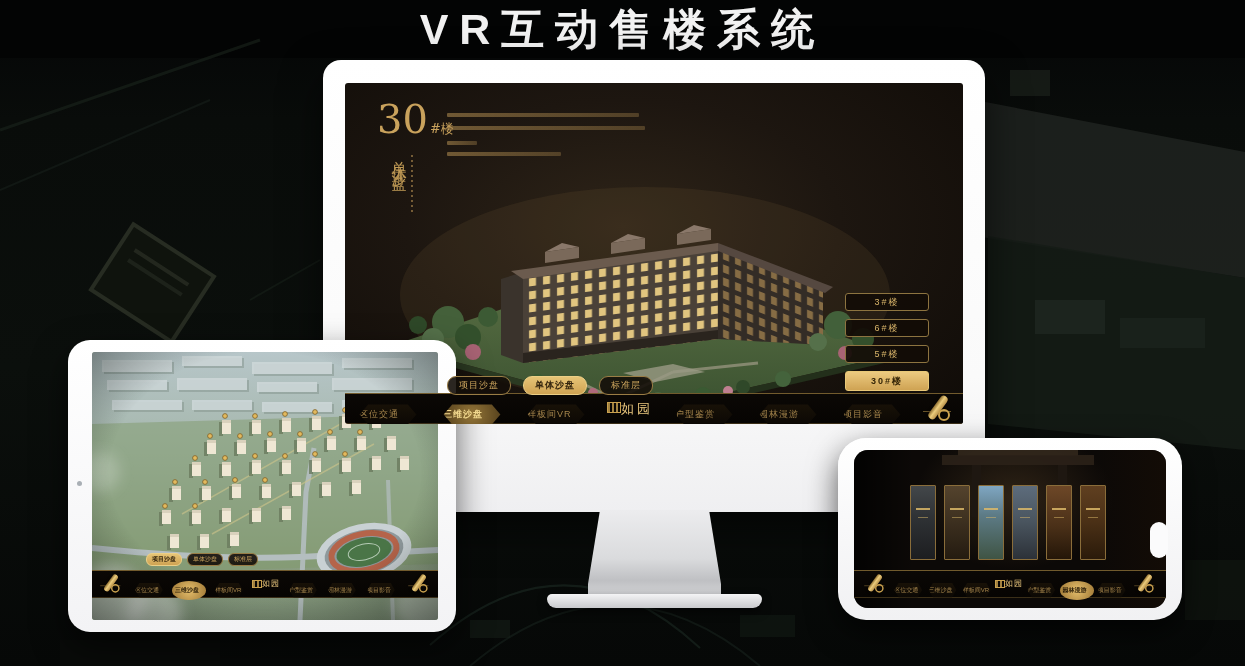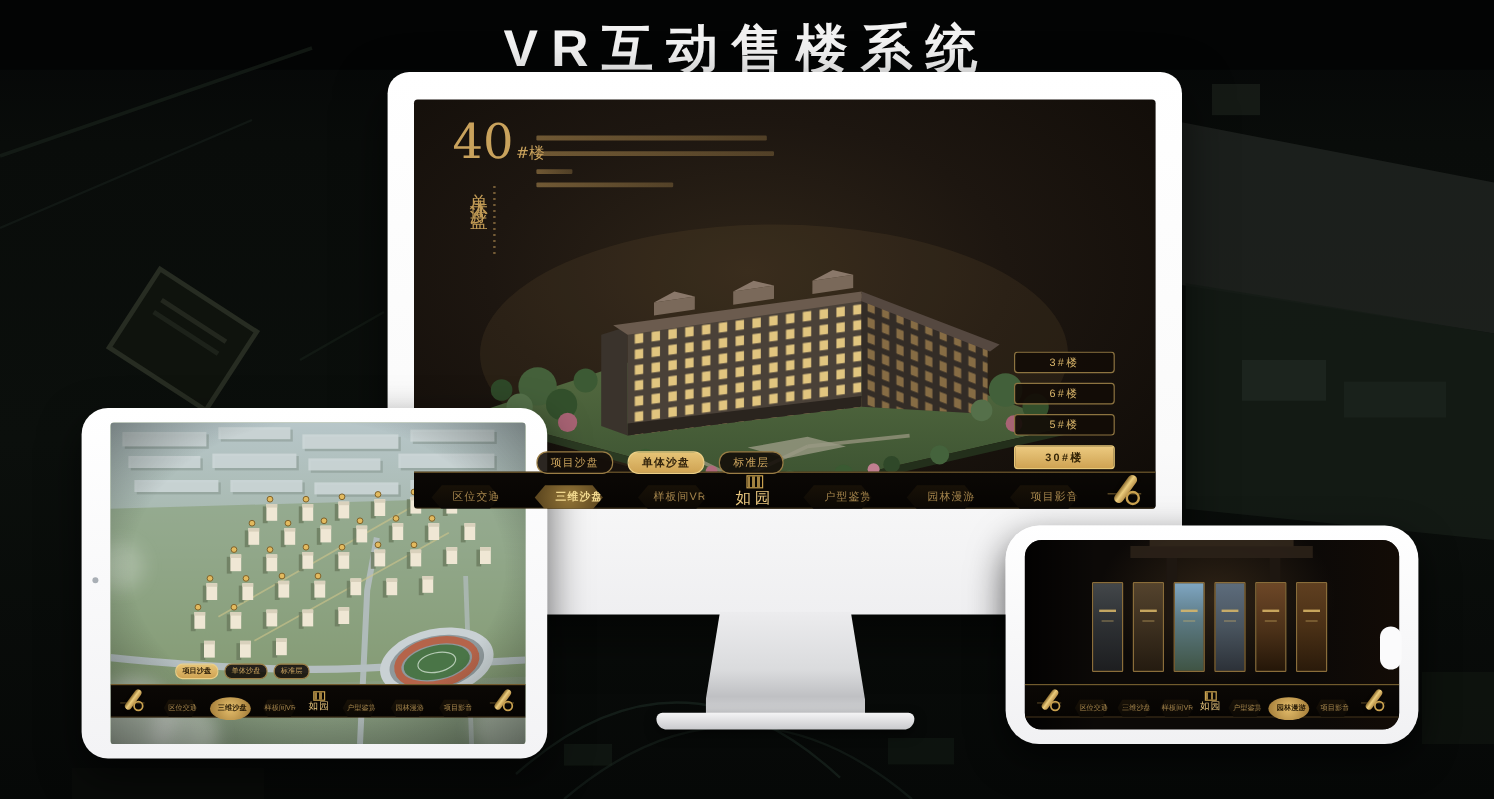--- a/index.html
+++ b/index.html
@@ -3,21 +3,21 @@
 <meta charset="utf-8">
 <style>
   html,body{margin:0;padding:0;background:#000;}
   .stage{position:relative;width:1245px;height:666px;overflow:hidden;
     background:linear-gradient(180deg,#040506 0%,#090c0a 18%,#0b0f0c 55%,#060807 100%);
     font-family:"Liberation Sans",sans-serif;}
   svg{display:block}
 
   
   .page-title{position:absolute;top:0;left:0;width:100%;text-align:center;
-    font-weight:700;font-size:43px;line-height:58px;color:#f2f2f2;letter-spacing:11px;margin-top:12px;}
+    font-weight:700;font-size:43px;line-height:58px;color:#f2f2f2;letter-spacing:11px;}
 
   
   .footnote{position:absolute;top:639px;left:666px;font-size:16px;font-weight:600;
     color:#ebebeb;letter-spacing:2.6px;}
 
   
   .bg-art{position:absolute;inset:0;}
 
   
   .monitor-frame{position:absolute;left:323px;top:60px;width:662px;height:452px;
@@ -57,25 +57,25 @@
   .subtabs.on-screen{left:102px;top:293px;}
   .pill{font-size:9px;letter-spacing:1px;color:#cfa75f;background:rgba(20,14,9,.9);
     border:1px solid #9a7d45;border-radius:9px;padding:2px 11px;cursor:pointer;}
   .pill.active{background:linear-gradient(180deg,#e6c476,#cfa353);color:#33240d;font-weight:700;border-color:#eccf86;}
 
   
   .navbar{position:absolute;left:0;right:0;display:flex;align-items:center;justify-content:space-between;
     background:linear-gradient(180deg,#0b0805,#060402);border-top:1px solid rgba(150,120,60,.75);
     border-bottom:1px solid rgba(150,120,60,.35);z-index:3;}
   .navbar.nb-lg{bottom:0;height:29px;padding:0 10px;}
-  .nav-item{font-size:9px;letter-spacing:1px;color:#a5854c;text-align:right;min-width:58px;padding:4px 4px;
+  .nav-item{font-size:9px;letter-spacing:1px;color:#a5854c;text-align:left;min-width:58px;padding:4px 4px;
     clip-path:polygon(7% 50%,20% 2%,80% 2%,93% 50%,80% 98%,20% 98%);
     background:linear-gradient(180deg,#181107,#0b0804);cursor:pointer;margin-top:12px;}
   .nav-item.active{background:radial-gradient(circle,#937538 0%,#5e4820 75%);color:#f2d98f;font-weight:700;}
-  .brand{display:flex;flex-direction:column;align-items:center;line-height:1;cursor:pointer;}
+  .brand{display:flex;flex-direction:row;align-items:center;line-height:1;cursor:pointer;}
   .brand .seal{width:12px;height:9px;border:1px solid #c9a14f;margin-bottom:2px;
     background:repeating-linear-gradient(90deg,rgba(201,161,79,.8) 0 2px,transparent 2px 4px);}
   .brand .name{font-family:"DejaVu Serif",serif;font-size:13px;letter-spacing:3px;color:#e7c57d;}
 
   
   .scroll{position:relative;width:30px;height:26px;cursor:pointer;flex:none;}
   .scroll .bar{position:absolute;left:11px;top:-2px;width:8px;height:27px;border-radius:4px;
     background:linear-gradient(90deg,#8a6a2e,#eccd7d 45%,#b9914a);transform:rotate(36deg);
     box-shadow:0 1px 3px rgba(0,0,0,.7);}
   .scroll .curl{position:absolute;right:3px;bottom:1px;width:8px;height:8px;border:2px solid #c9a14f;border-radius:50%;}
@@ -154,21 +154,21 @@
     <rect x="1185" y="560" width="60" height="60" fill="#10150f" opacity="0.7"></rect>
     <rect x="60" y="640" width="160" height="26" fill="#0a0d0a" opacity="0.8"></rect>
   </svg>
 
   <div class="page-title">VR互动售楼系统</div>
 
   <div class="monitor-frame">
     <div class="monitor-screen">
 
       <div class="hl">
-        <span class="hl-num">40</span><span class="hl-suffix">#楼</span>
+        <span class="hl-num">30</span><span class="hl-suffix">#楼</span>
       </div>
       <div class="hl-vert">单体沙盘</div>
       <div class="hl-en"></div>
 
       <div class="desc">
         <div class="rl" style="left:0;top:2px;width:192px"></div>
         <div class="rl" style="left:0;top:15px;width:198px"></div>
         <div class="rl" style="left:0;top:30px;width:30px"></div>
         <div class="rl" style="left:0;top:41px;width:114px"></div>
       </div>

